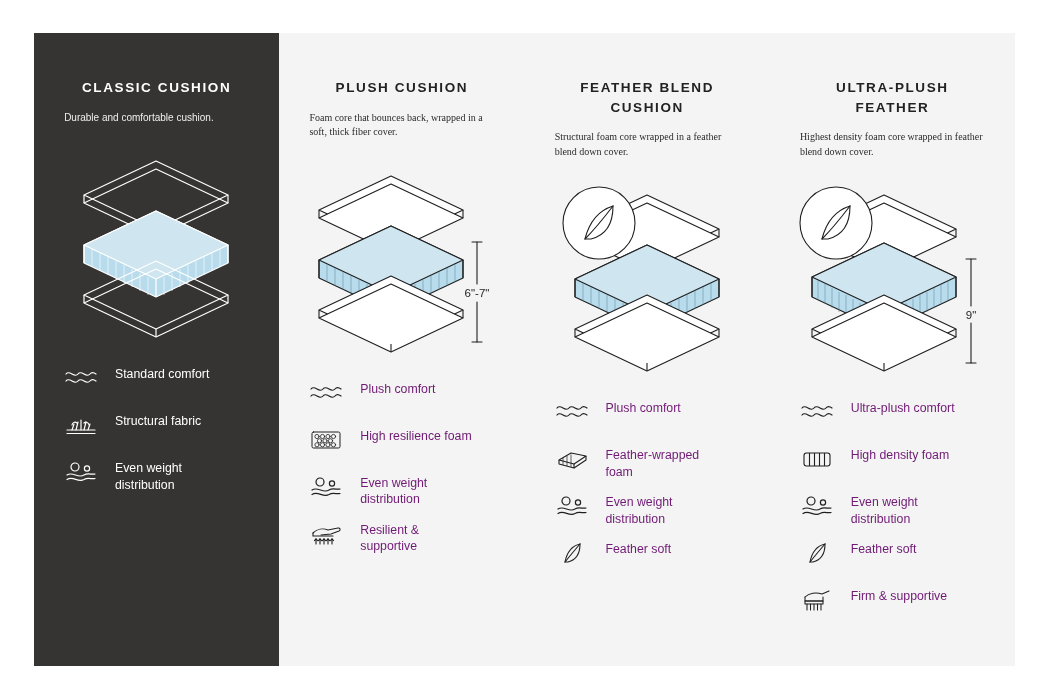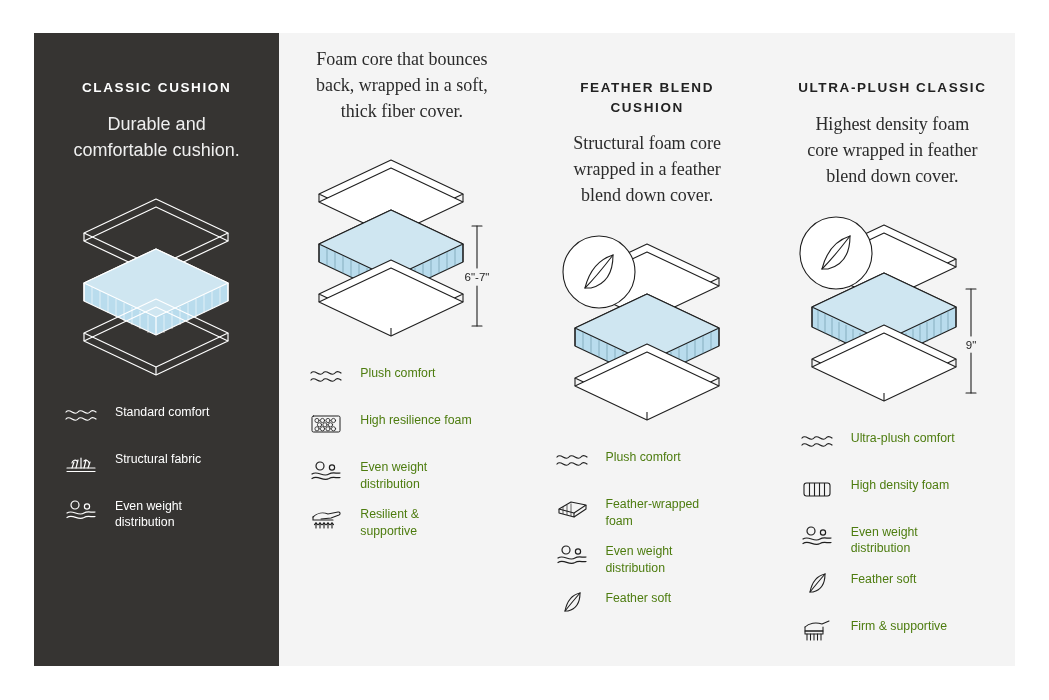--- a/index.html
+++ b/index.html
@@ -36,23 +36,22 @@
     letter-spacing: 1.6px;
     text-align: center;
     line-height: 1.45;
     width: 190px;
   }
   .dark .card-title { color: #ffffff; }
   .light .card-title { color: #222222; }
 
   .card-desc {
     margin-top: 13px;
-    font-size: 18px;
+    font-size: 10px;
     line-height: 1.45;
-    text-align: center;
     width: 185px;
   }
   .dark .card-desc { color: #efefef; }
   .light .card-desc { color: #2b2b2b; font-family: Liberation Serif, serif; }
 
   .diagram-wrap {
     position: relative;
     width: 229px;
     height: 205px;
     margin-top: 14px;
@@ -80,21 +79,21 @@
     display: flex; align-items: center; justify-content: center;
     margin-top: 1px;
   }
   .feature .flabel {
     font-size: 12.3px;
     line-height: 1.35;
     padding-top: 4px;
     max-width: 118px;
   }
   .dark .feature .flabel { color: #ffffff; }
-  .light .feature .flabel { color: #4d7c0f; }
+  .light .feature .flabel { color: #701a75; }
 
   .dim-label {
     font-size: 11.5px;
     fill: #1f1f1f;
   }
 </style>
 </head>
 <body>
 
 <div id="board">
@@ -155,20 +154,21 @@
             <path d="M3,15 C9,11 14,19 20,15 C24,12.5 28,15 31,14"></path>
             <path d="M3,19.5 C9,15.5 14,23 20,19.5 C24,17 28,19.5 31,18.5"></path>
           </svg>
         </span>
         <span class="flabel">Even weight distribution</span>
       </div>
     </div>
   </div>
 
   <div class="card light">
+    <div class="card-title">PLUSH CUSHION</div>
     <div class="card-desc">Foam core that bounces back, wrapped in a soft, thick fiber cover.</div>
 
     <div class="diagram-wrap">
       <svg width="229" height="205" viewBox="0 0 229 205">
         <g fill="none" stroke="#1f1f1f" stroke-width="1.1" stroke-linejoin="round">
           <polygon points="104,22 176,56 104,90 32,56" fill="#ffffff"></polygon>
           <polygon points="104,30 176,64 104,98 32,64" fill="#ffffff"></polygon>
           <path d="M32,56 L32,64 M176,56 L176,64 M104,90 L104,98"></path>
           <polygon points="104,72 176,106 176,124 104,158 32,124 32,106" fill="#b9dced"></polygon>
           <polygon points="104,72 176,106 104,140 32,106" fill="#cfe6f1"></polygon>
@@ -318,21 +318,21 @@
             <path d="M10,21 C12,11 16,5 25,3 C25,13 21,19 13,21 Z"></path>
             <path d="M10,21 C14,16 19,10 25,3"></path>
           </svg>
         </span>
         <span class="flabel">Feather soft</span>
       </div>
     </div>
   </div>
 
   <div class="card light">
-    <div class="card-title">ULTRA-PLUSH CLASSIC</div>
+    <div class="card-title">ULTRA-PLUSH FEATHER</div>
     <div class="card-desc">Highest density foam core wrapped in feather blend down cover.</div>
 
     <div class="diagram-wrap">
       <svg width="229" height="205" viewBox="0 0 229 205">
         <g fill="none" stroke="#1f1f1f" stroke-width="1.1" stroke-linejoin="round">
           <polygon points="106,22 178,56 106,90 34,56" fill="#ffffff"></polygon>
           <polygon points="106,30 178,64 106,98 34,64" fill="#ffffff"></polygon>
           <path d="M34,56 L34,64 M178,56 L178,64 M106,90 L106,98"></path>
           <polygon points="106,70 178,104 178,124 106,158 34,124 34,104" fill="#b9dced"></polygon>
           <polygon points="106,70 178,104 106,138 34,104" fill="#cfe6f1"></polygon>

